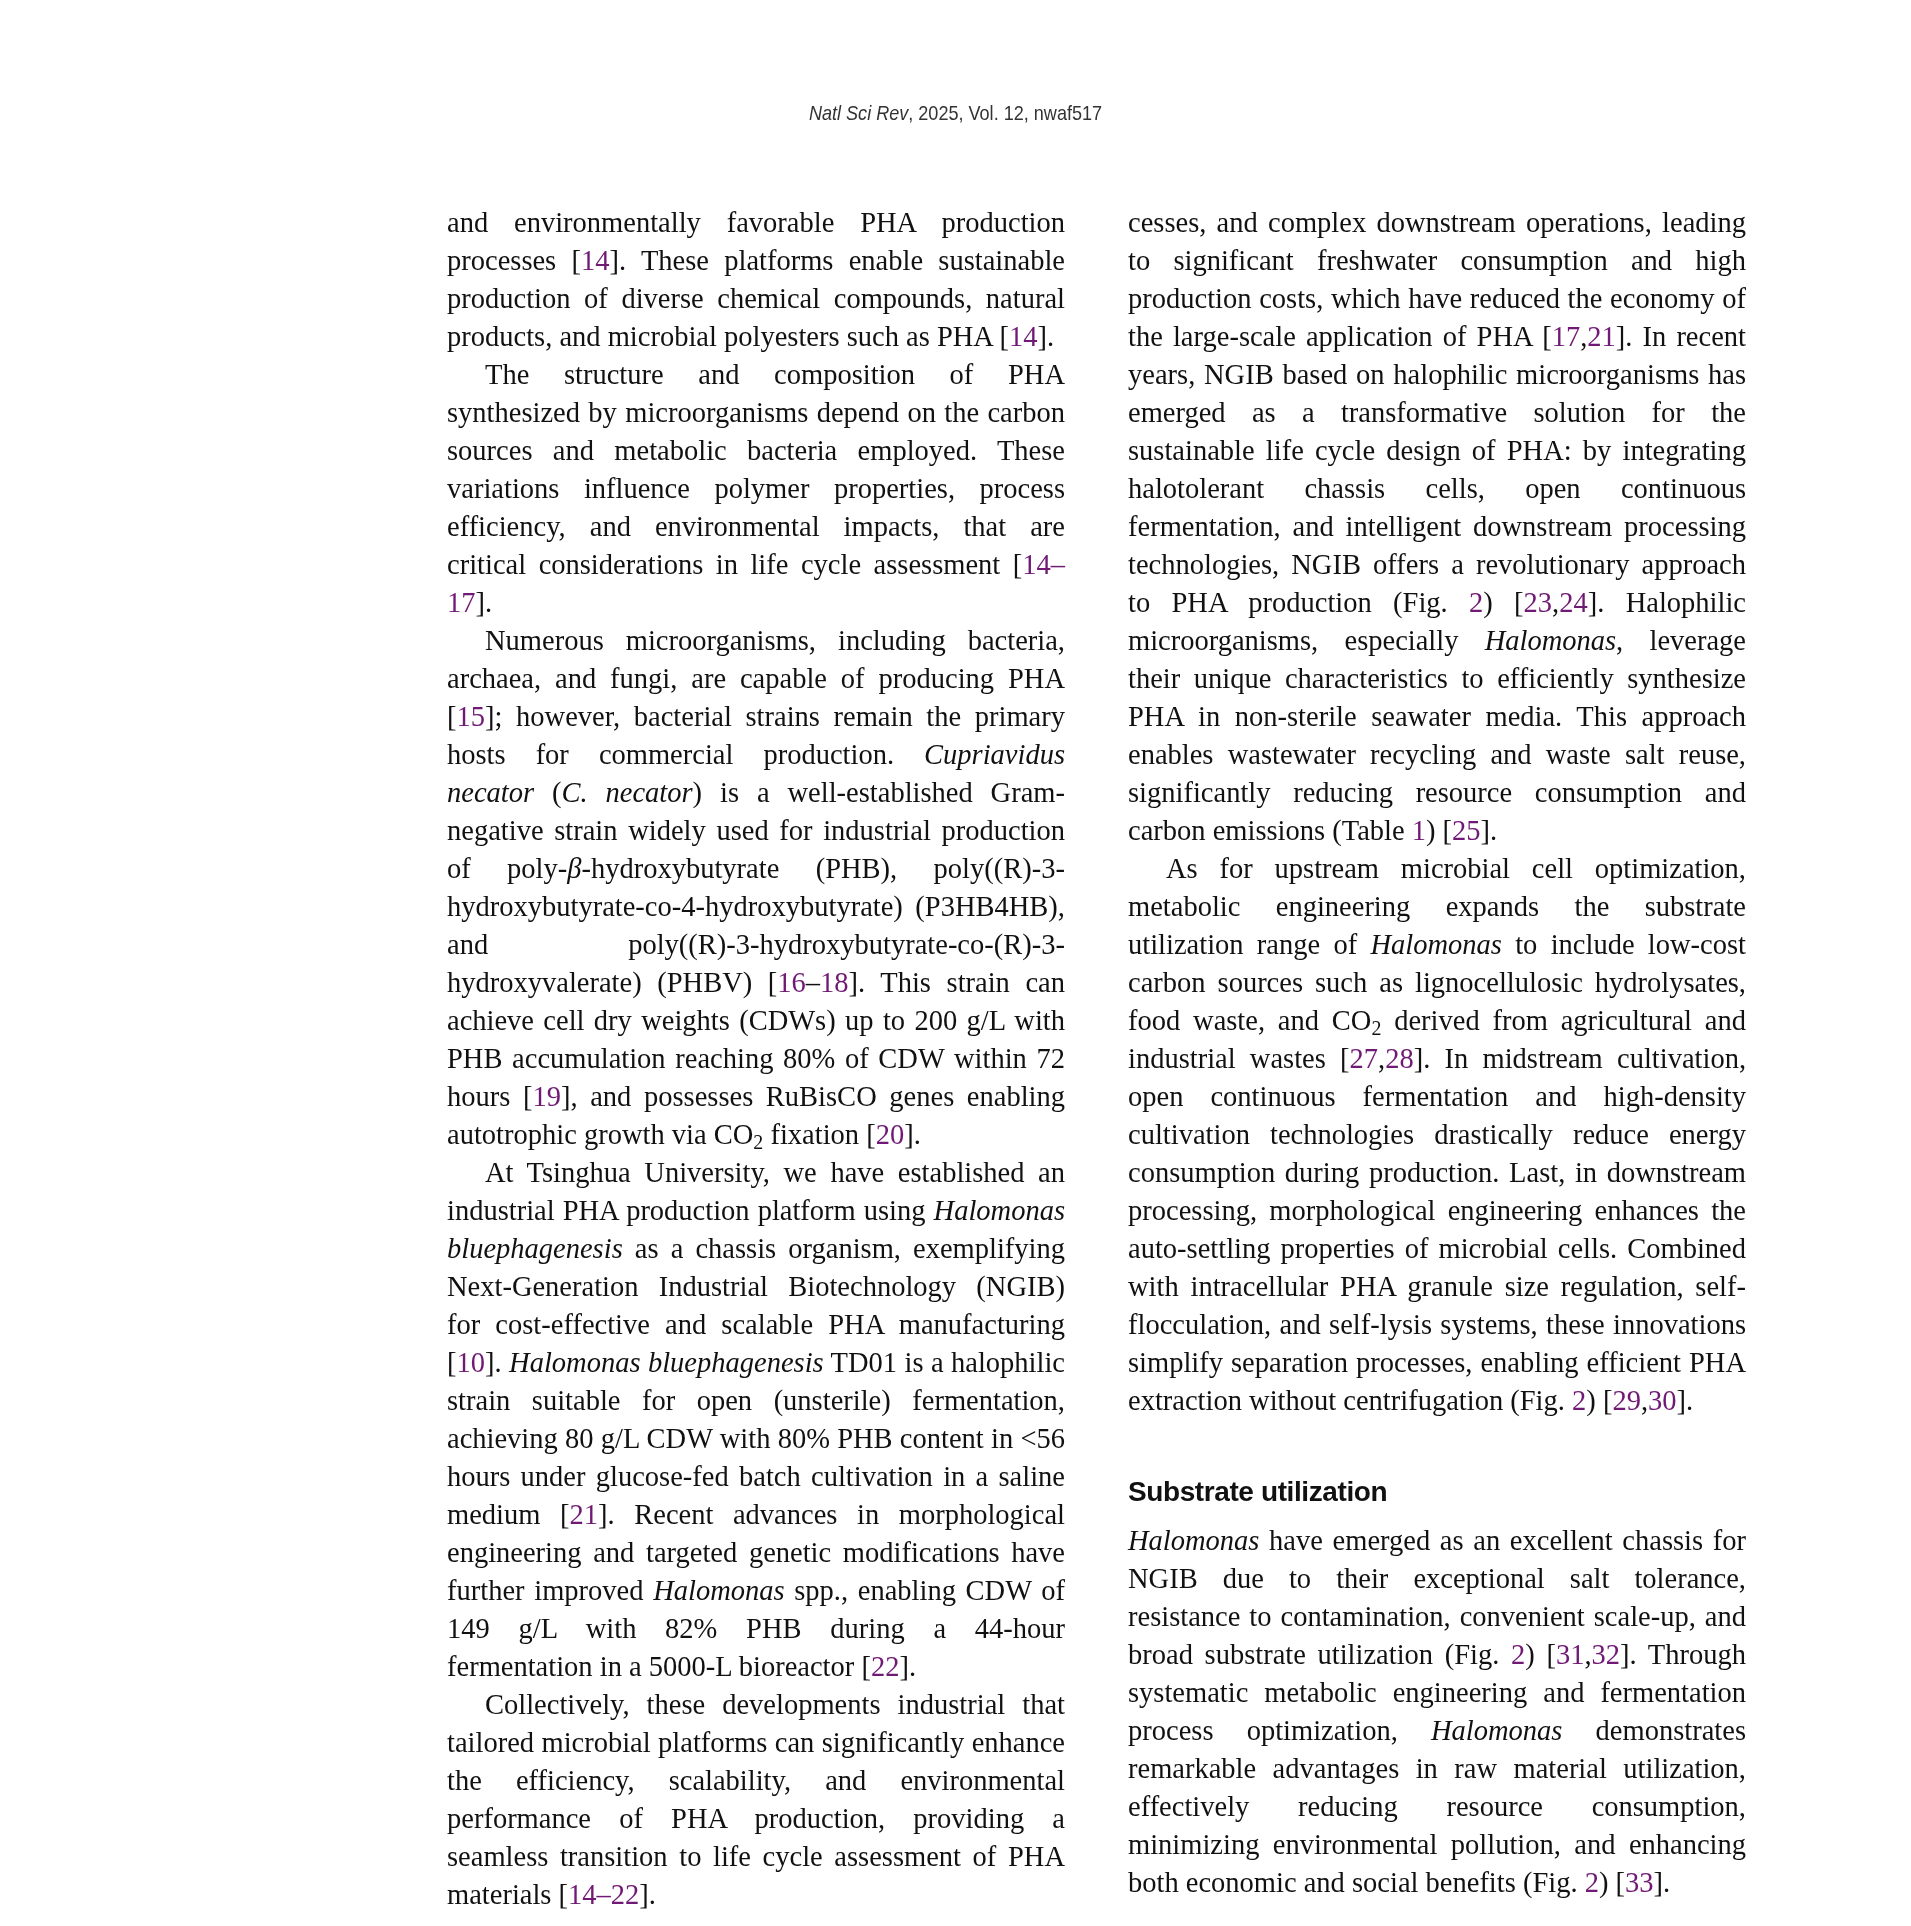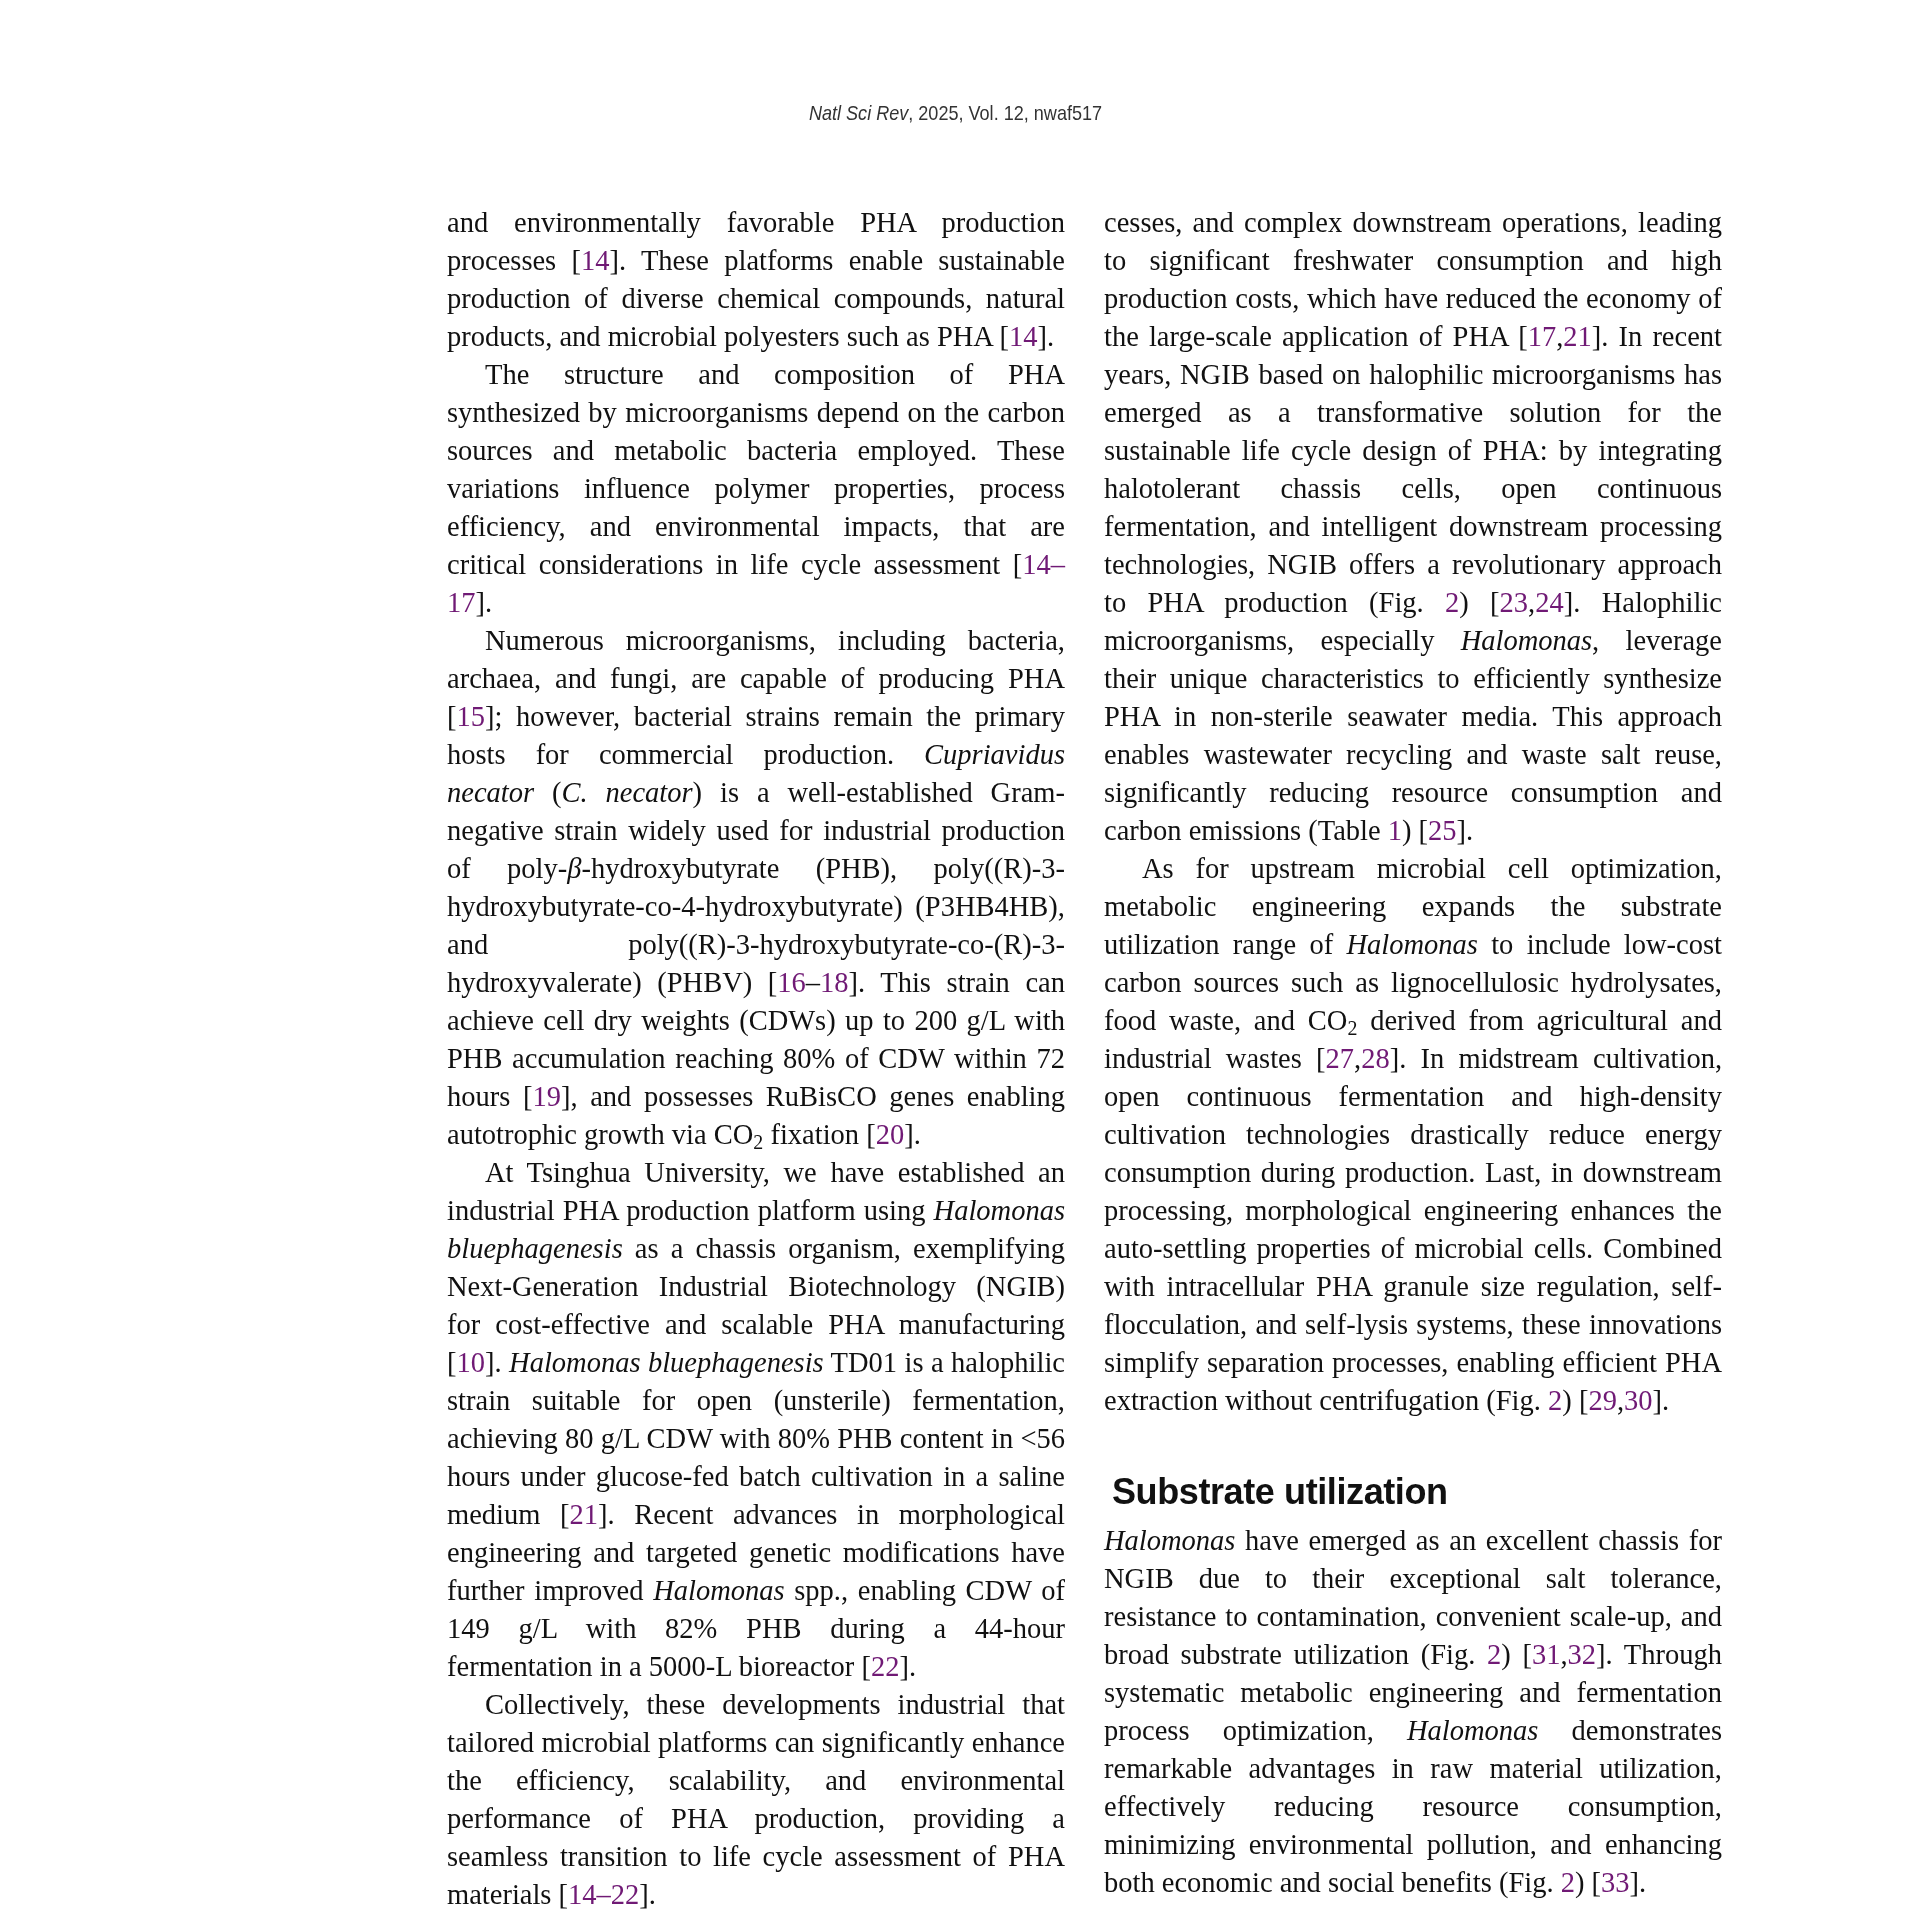--- a/index.html
+++ b/index.html
@@ -9,29 +9,29 @@
     font-family: "Liberation Sans", sans-serif; font-size: 21px; color: #333;
     transform: scaleX(0.86); transform-origin: center;
   }
   .running-head .jn { font-style: italic; }
   .col {
     position: absolute; top: 204px; width: 618px;
     font-family: "Liberation Serif", serif; font-size: 28.5px; line-height: 38px;
     text-align: justify; hyphens: manual;
   }
   .col.left { left: 447px; }
-  .col.right { left: 1104px; }
+  .col.right { left: 1128px; }
   .col p { margin: 0; }
   .col p.indent { text-indent: 38px; }
   .ref { color: #701a75; text-decoration: none; }
   i { font-style: italic; }
   sub { font-size: 0.7em; vertical-align: -0.25em; line-height: 0; }
   h3.sub {
-    font-family: "Liberation Sans", sans-serif; font-weight: bold; font-size: 36px; line-height: 43px;
-    margin: 8px; text-align: left; letter-spacing: -0.4px;
+    font-family: "Liberation Sans", sans-serif; font-weight: bold; font-size: 28px; line-height: 43px;
+    margin: 0; text-align: left; letter-spacing: -0.4px;
   }
 </style>
 </head>
 <body>
 
 <div class="running-head">
   <span class="jn">Natl Sci Rev</span><span>, 2025, Vol. 12, nwaf517</span>
 </div>
 
 <div class="col left">

